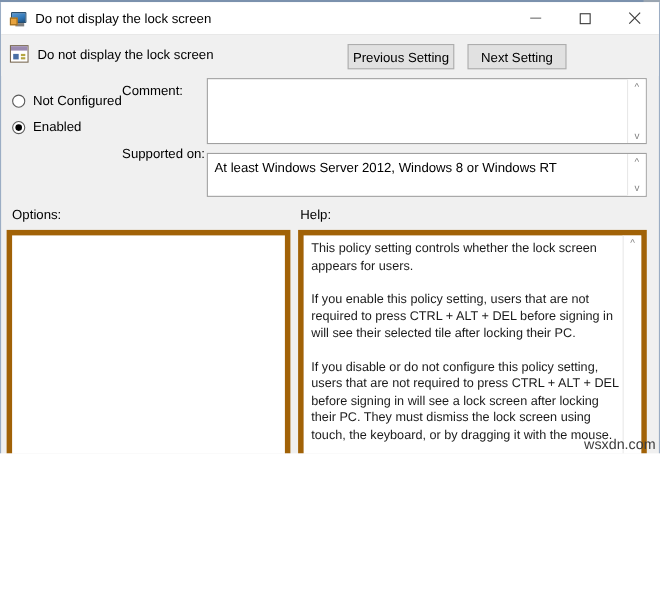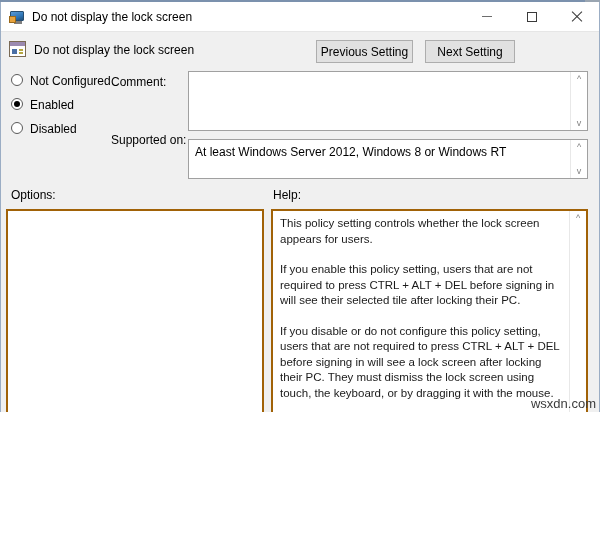--- a/index.html
+++ b/index.html
@@ -201,21 +201,21 @@
   .form-area {
     position: relative;
     height: 116px;
   }
   .radios {
     position: absolute;
     left: 10px; top: 5px;
   }
   .radio-row {
     display: flex;
-    align-items: flex-start;
+    align-items: flex-end;
     height: 24px;
     cursor: default;
   }
   .radio-mark {
     width: 12px; height: 12px;
     border: 1px solid #5a5a5a;
     border-radius: 50%;
     background: #ffffff;
     box-sizing: border-box;
     position: relative;
@@ -301,21 +301,21 @@
 
   
   .panels {
     position: relative;
     height: 287px;
   }
   .panel {
     position: absolute;
     top: 0;
     background: #ffffff;
-    border: 2px solid #a16207;
+    border: 5px solid #a16207;
     box-sizing: border-box;
     overflow: hidden;
   }
   .panel-options {
     left: 5px;
     width: 258px;
     height: 286px;
   }
   .panel-help {
     left: 270px;
@@ -412,24 +412,20 @@
 
       <div class="radios">
         <div class="radio-row">
           <span class="radio-mark"></span>
           <span class="radio-label">Not Configured</span>
         </div>
         <div class="radio-row selected">
           <span class="radio-mark"></span>
           <span class="radio-label">Enabled</span>
         </div>
-        <div class="radio-row">
-          <span class="radio-mark"></span>
-          <span class="radio-label">Disabled</span>
-        </div>
       </div>
 
       <div class="field-label lbl-comment">Comment:</div>
       <div class="inputbox box-comment">
         <div class="box-text"></div>
         <div class="vscroll">
           <span class="arrow-up">^</span>
           <span class="arrow-dn">v</span>
         </div>
       </div>

